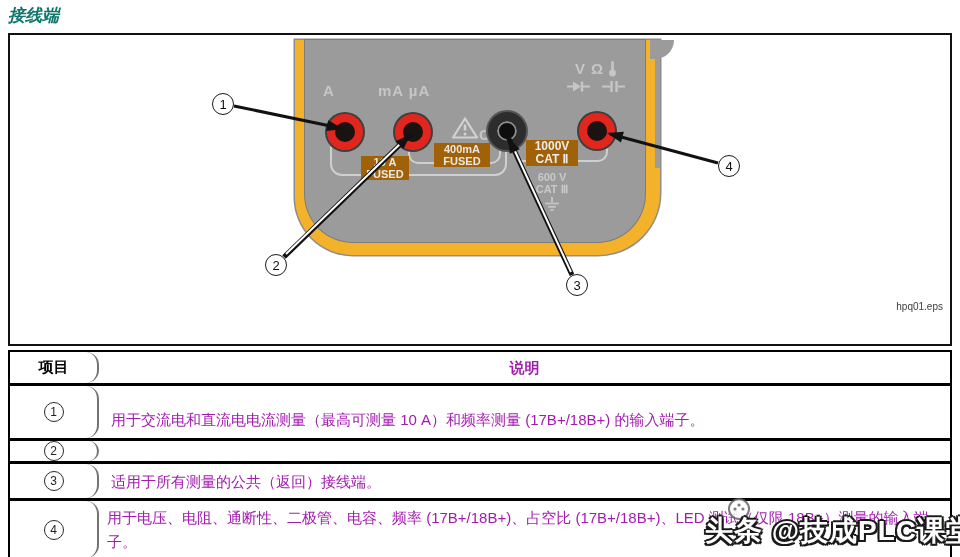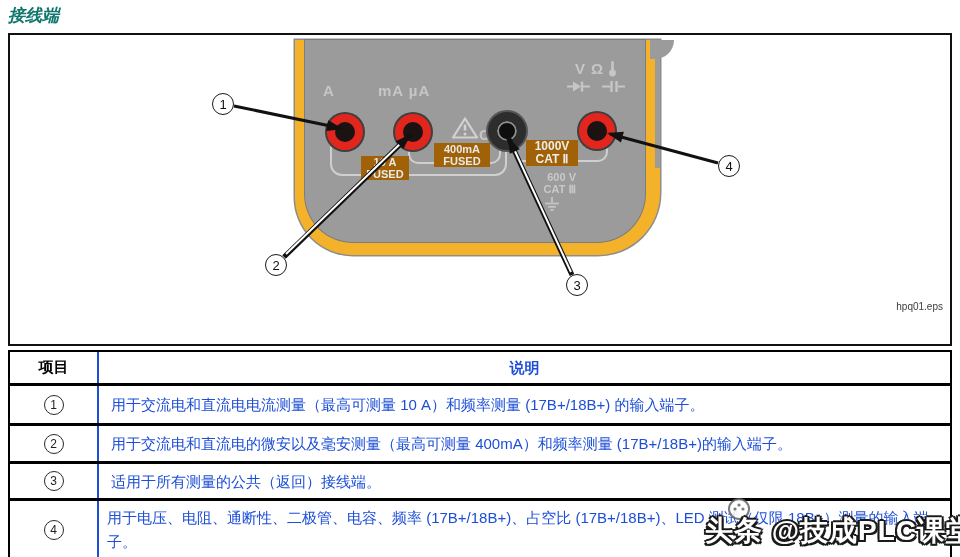--- a/index.html
+++ b/index.html
@@ -29,24 +29,24 @@
 
   
   .arrows { position:absolute; left:0; top:0; z-index:5; }
   .callout { position:absolute; width:22px; height:22px; background:#fff; border:1.6px solid #1a1a1a; border-radius:50%; display:flex; align-items:center; justify-content:center; font-size:13px; color:#111; z-index:6; }
   .eps-label { position:absolute; right:7px; top:266px; font-size:10px; color:#3c3c3c; }
 
   
   .spec-table { position:absolute; left:8px; top:350px; width:944px; border:2px solid #000; background:#fff; }
   .trow { display:grid; grid-template-columns:89px 1fr; }
   .trow + .trow { border-top:3px solid #000; }
-  .cell-item { border-right:2px solid #1d4ed8; display:flex; align-items:center; justify-content:center; }
-  .cell-desc { display:flex; align-items:center; padding:5px 12px; font-size:15px; color:#1d4ed8; line-height:1.55; }
+  .cell-item { border-right:2px solid #737373; display:flex; align-items:center; justify-content:center;border-radius:13px; }
+  .cell-desc { display:flex; align-items:center; padding:5px 12px; font-size:15px; color:#a21caf; line-height:1.55; }
   .thead .cell-item, .thead .cell-desc { font-weight:bold; font-size:15px; justify-content:center; padding:4px 0; min-height:29px; }
-  .r1 .cell-desc { min-height:37px; }
+  .r1 .cell-desc { min-height:37px;margin-top:15px; }
   .r2 .cell-desc { min-height:35px; }
   .r3 .cell-desc { min-height:34px; }
   .r4 .cell-desc { min-height:55px;padding-left:8px; }
   .circ { display:inline-flex; width:20px; height:20px; border:1.4px solid #2a2a2a; border-radius:50%; align-items:center; justify-content:center; font-size:12px; color:#222; }
 
   
   .wm-secondary { position:absolute; left:756px; top:495px; font-size:26px; font-weight:bold; letter-spacing:3px; white-space:nowrap; color:rgba(255,255,255,0.92);
     text-shadow:-1px -1px 0 rgba(80,80,80,.75), 1px -1px 0 rgba(80,80,80,.75), -1px 1px 0 rgba(80,80,80,.75), 1px 1px 0 rgba(80,80,80,.75); z-index:20; }
   .wm-logo { position:absolute; left:727px; top:497px; z-index:20; }
   .wm-primary { position:absolute; left:705px; top:512px; font-size:28px; font-weight:bold; letter-spacing:1px; white-space:nowrap; color:#fff;
@@ -106,21 +106,21 @@
           <div>FUSED</div>
         </div>
         <div class="psmall" style="left:56px; top:116px; width:48px; font-size:11px; color:#e8e8e8;">
           <div>10 A</div>
           <div>FUSED</div>
         </div>
         <div class="psmall" style="left:221px; top:100px; width:52px; font-size:12px; color:#ececec;">
           <div>1000V</div>
           <div>CAT Ⅱ</div>
         </div>
-        <div class="psmall" style="left:223px; top:131px; width:48px; font-size:11px; color:#c9c9c9; background:transparent;text-align:right;">
+        <div class="psmall" style="left:223px; top:131px; width:48px; font-size:11px; color:#c9c9c9; background:transparent;">
           <div>600 V</div>
           <div>CAT Ⅲ</div>
         </div>
         <svg style="position:absolute; left:238px; top:157px;" width="18" height="15" viewBox="0 0 18 15">
           <line x1="9" y1="0" x2="9" y2="5.5" stroke="#c6c6c6" stroke-width="1.8"></line>
           <line x1="2" y1="6.5" x2="16" y2="6.5" stroke="#c6c6c6" stroke-width="1.8"></line>
           <line x1="5" y1="9.8" x2="13" y2="9.8" stroke="#c6c6c6" stroke-width="1.8"></line>
           <line x1="7.4" y1="13" x2="10.6" y2="13" stroke="#c6c6c6" stroke-width="1.8"></line>
         </svg>
 
@@ -183,23 +183,20 @@
       <div class="cell-item">
           <span class="circ">1</span>
         </div>
       <div class="cell-desc">
           <span>用于交流电和直流电电流测量（最高可测量 10 A）和频率测量 (17B+/18B+) 的输入端子。</span>
         </div>
     </div>
     <div class="trow r2">
       <div class="cell-item">
           <span class="circ">2</span>
-        </div>
-      <div class="cell-desc">
-          <span>用于交流电和直流电的微安以及毫安测量（最高可测量 400mA）和频率测量 (17B+/18B+)的输入端子。</span>
         </div>
     </div>
     <div class="trow r3">
       <div class="cell-item">
           <span class="circ">3</span>
         </div>
       <div class="cell-desc">
           <span>适用于所有测量的公共（返回）接线端。</span>
         </div>
     </div>

